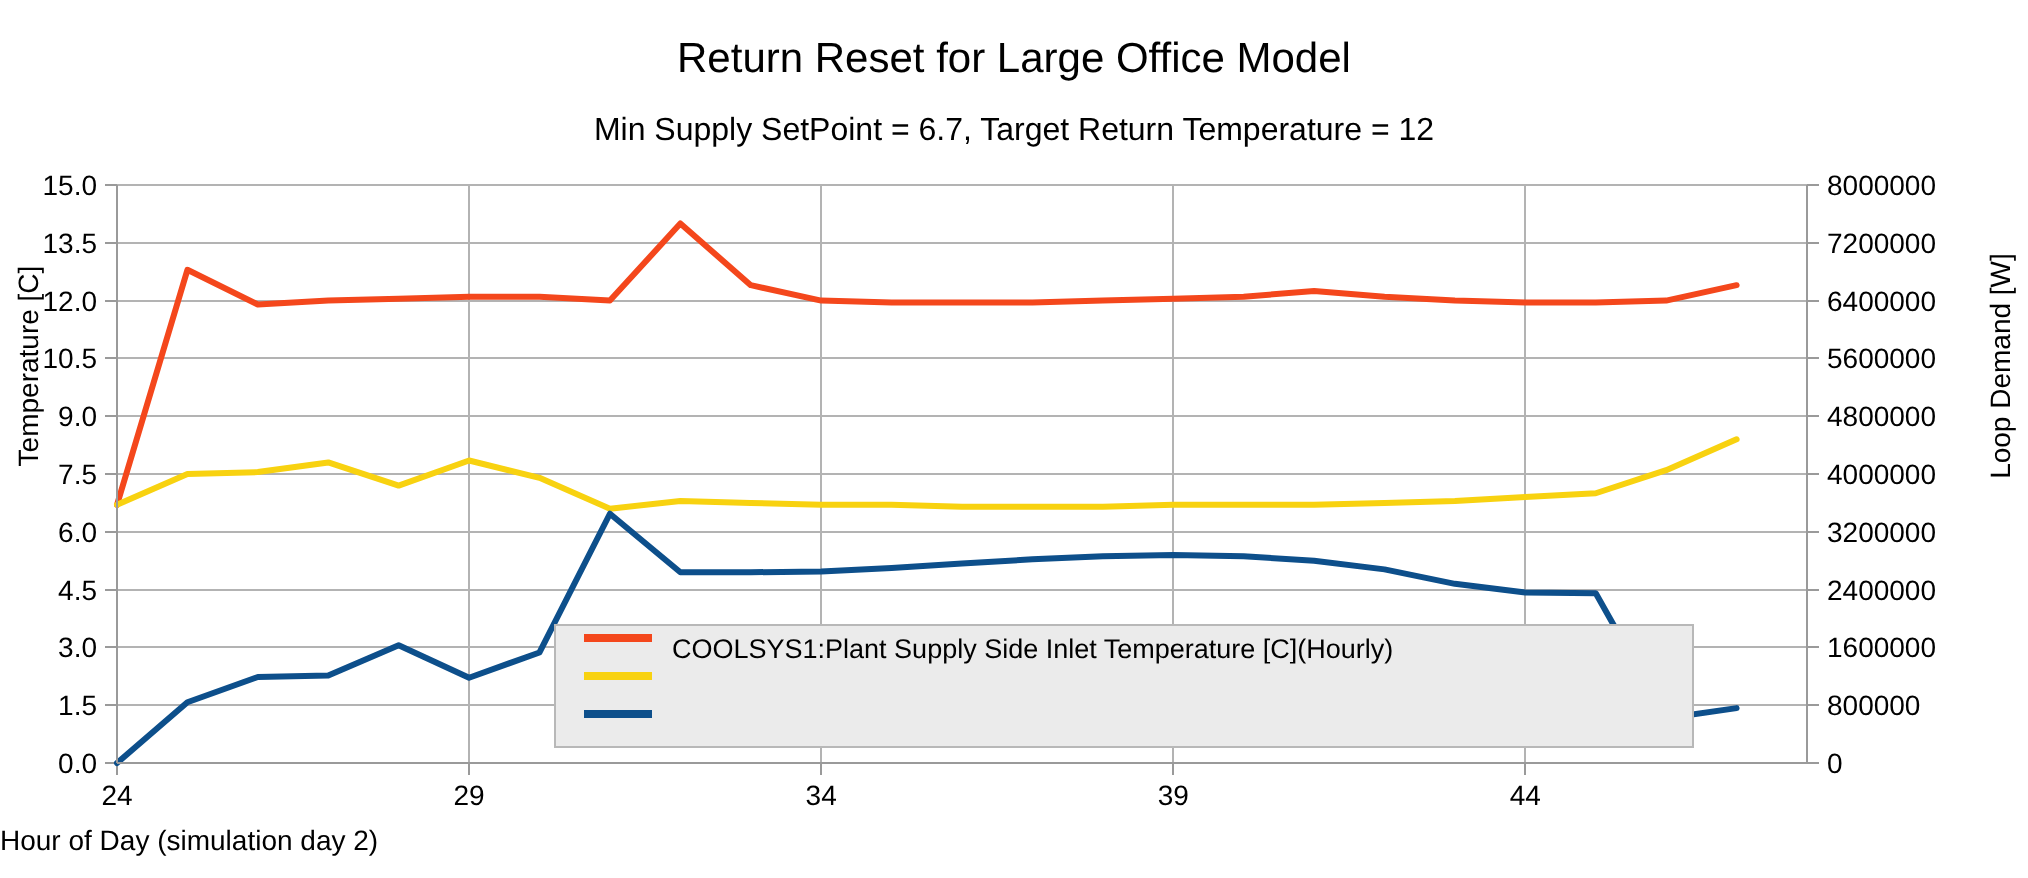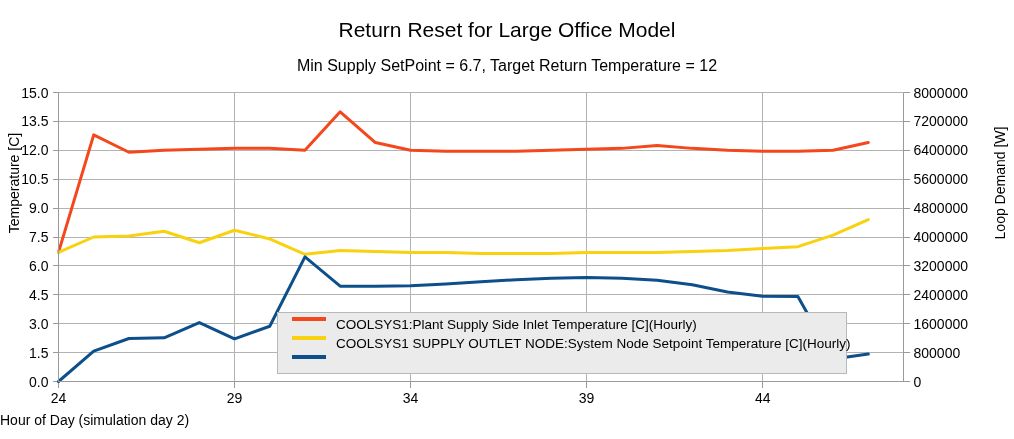--- a/index.html
+++ b/index.html
@@ -247,20 +247,19 @@
       </g>
   </svg>
 
   <div class="legend-box">
     <div class="legend-row">
       <span class="legend-swatch" style="background: rgb(244, 71, 28);"></span>
       <span class="legend-label">COOLSYS1:Plant Supply Side Inlet Temperature [C](Hourly)</span>
     </div>
     <div class="legend-row">
       <span class="legend-swatch" style="background: rgb(248, 210, 16);"></span>
-      <span class="legend-label">COOLSYS1 SUPPLY OUTLET NODE:System Node Setpoint Temperature [C](Hourly)</span>
     </div>
     <div class="legend-row">
       <span class="legend-swatch" style="background: rgb(13, 79, 139);"></span>
     </div>
   </div>
 
 </div>
 
 </body></html>

